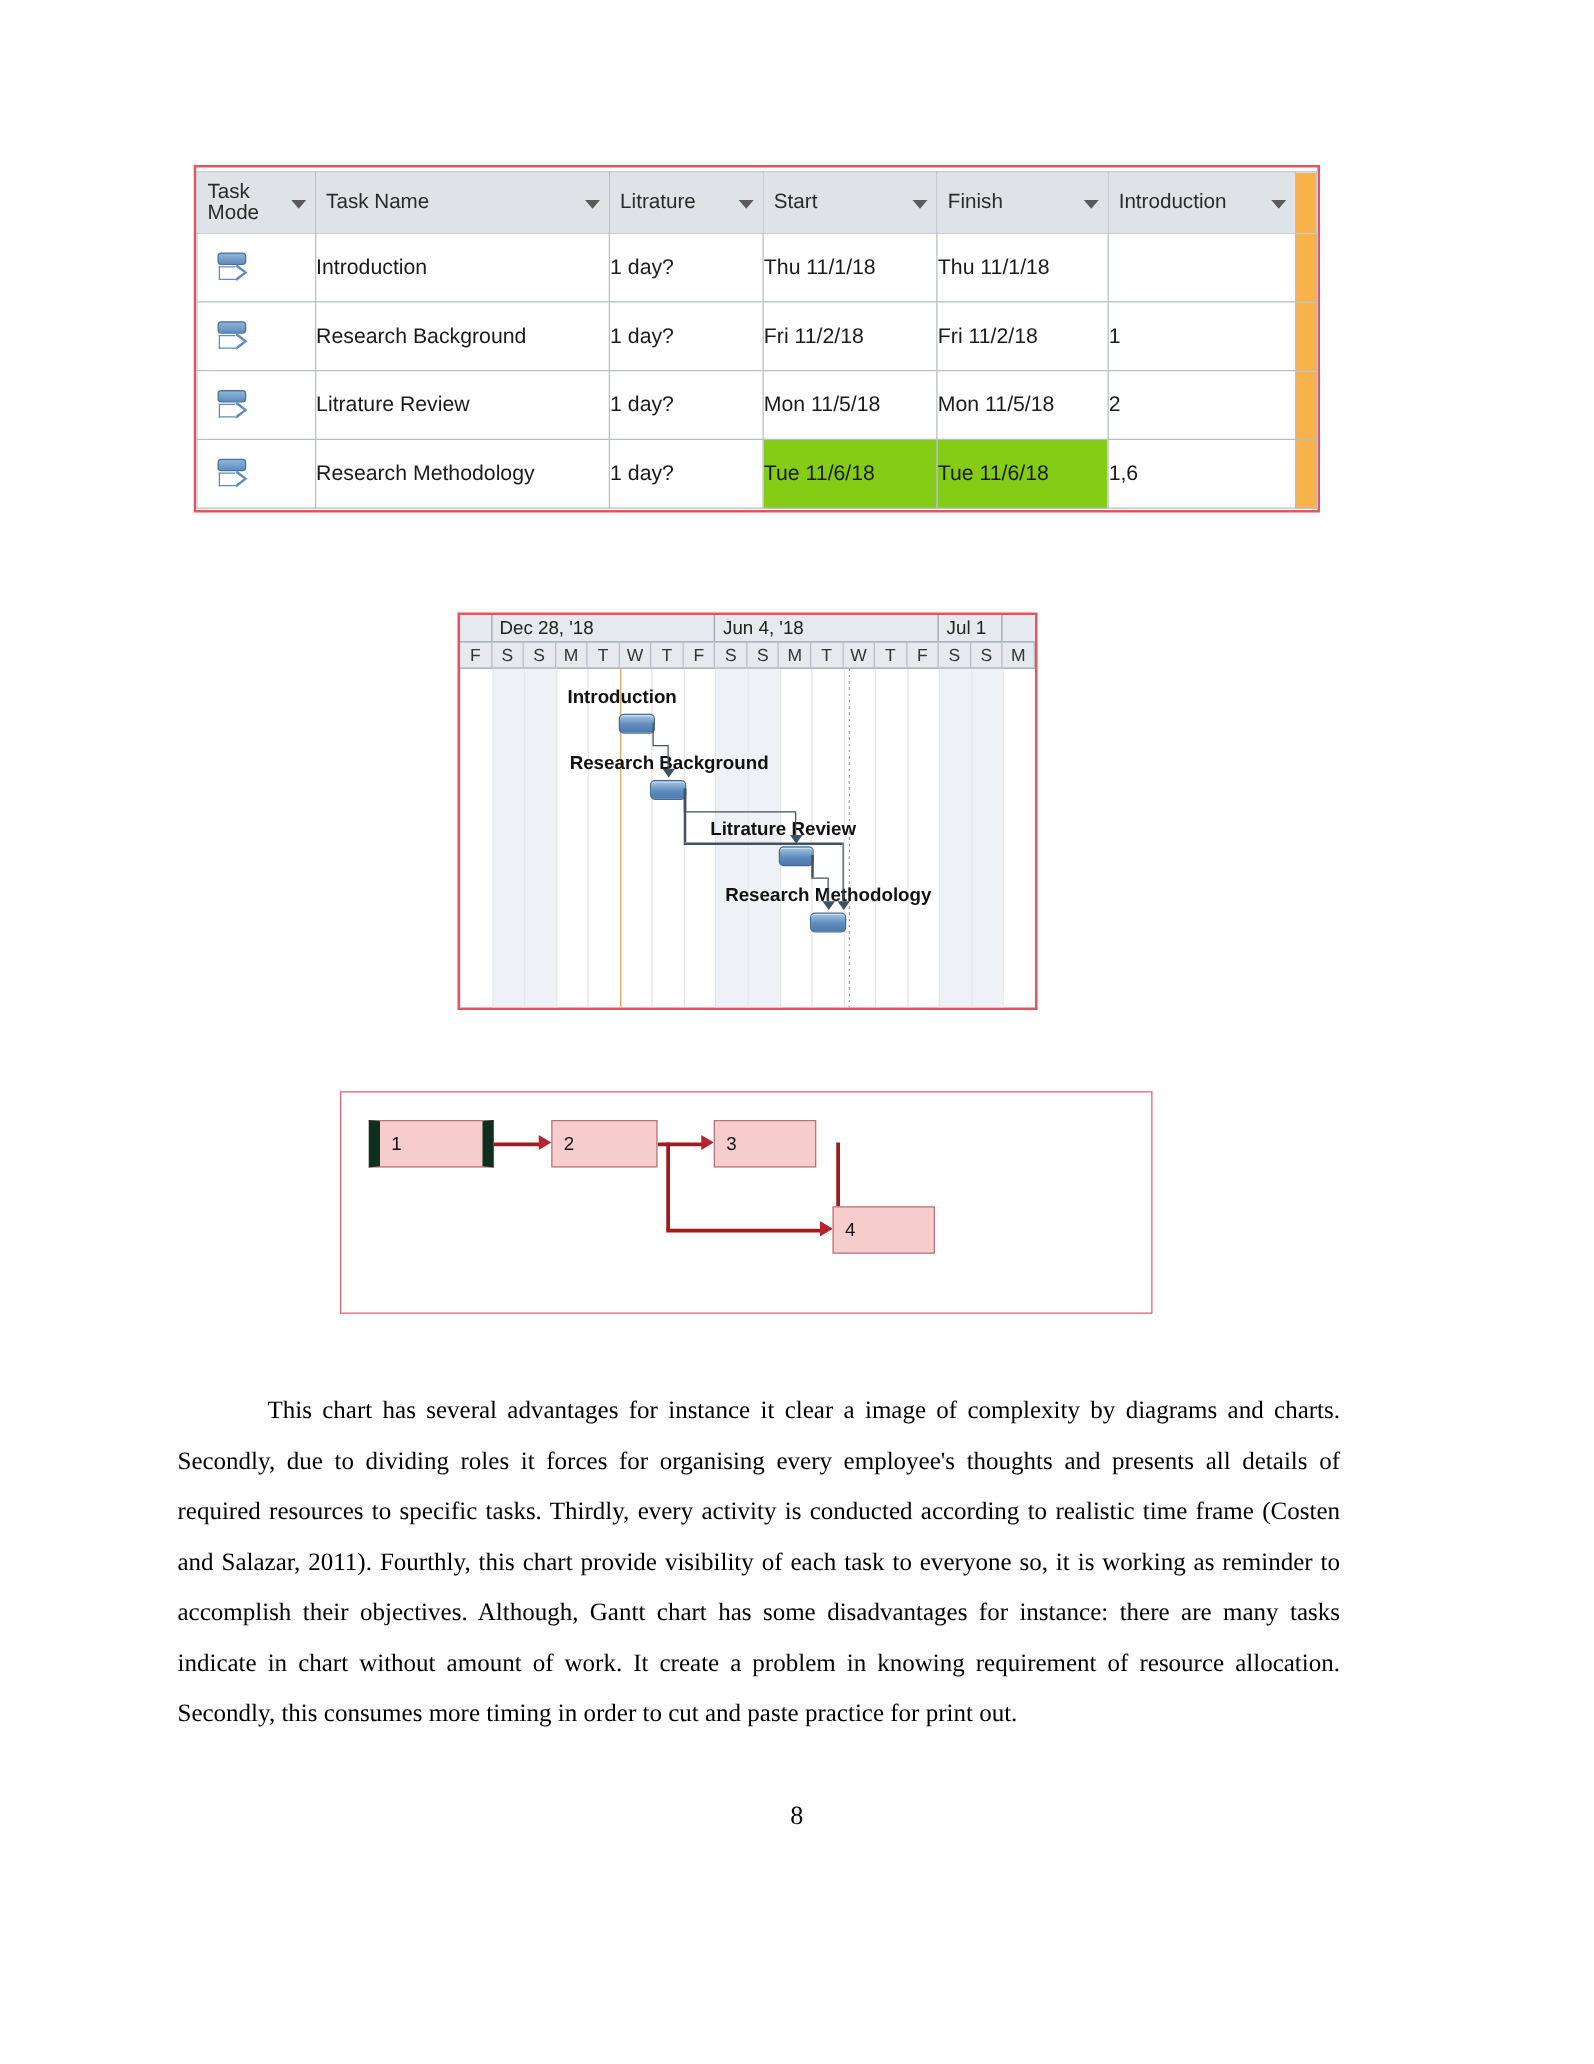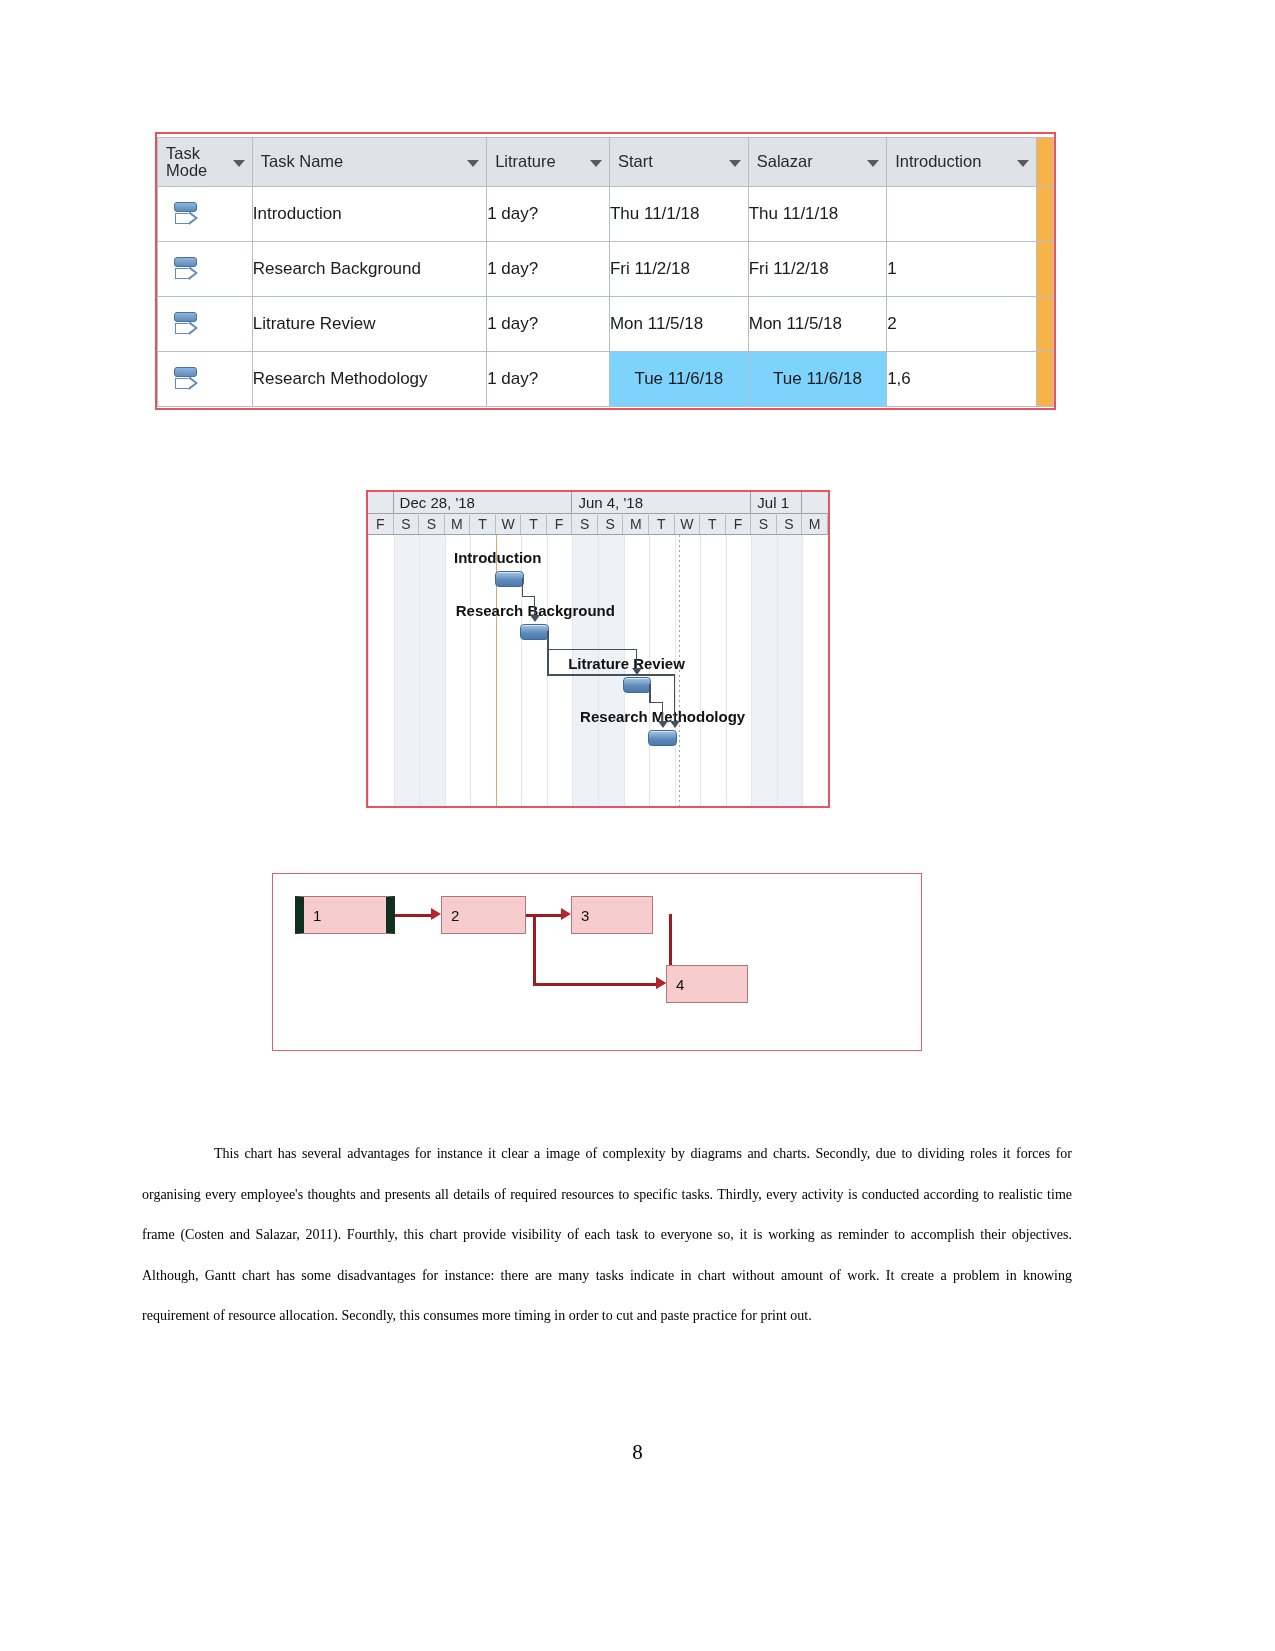--- a/index.html
+++ b/index.html
@@ -73,21 +73,21 @@
   .col-name   { width: 255px; }
   .col-dur    { width: 120px; }
   .col-start  { width: 145px; }
   .col-finish { width: 140px; }
   .col-pred   { width: 147px; }
   .col-extra  { width: 10px; background:#f7b34a !important; border-left:1px solid #b6bec9;}
 
   .task-table tbody td { height: 54px; font-size: 17px; color: #1a1a1a; }
   .cell-pad { padding-left: 10px; }
   .cell-name { padding-left: 18px; }
-  .row-sel td.sel { background: #7dd3fc; text-align: center; }
+  .row-sel td.sel { background: #84cc16; }
 
   
   .mode-icon {
     position: relative;
     width: 26px; height: 28px;
     margin-left: 16px;
   }
   .mode-icon .bar {
     position: absolute;
     left: 0; top: 2px;
@@ -246,24 +246,24 @@
     width: 0; height: 0;
     border-top: 6px solid transparent;
     border-bottom: 6px solid transparent;
     border-left: 10px solid #b5252b;
   }
 
   
   .para {
     position: absolute;
     left: 142px;
-    top: 1120px;
+    top: 1088px;
     width: 930px;
     font-family: "Liberation Serif", serif;
-    font-size: 14px;
+    font-size: 20px;
     line-height: 40.5px;
     text-align: justify;
     text-indent: 72px;
     color: #000;
   }
   .page-num {
     position: absolute;
     left: 0;
     top: 1440px;
     width: 1275px;
@@ -300,21 +300,21 @@
           </div>
         </th>
         <th class="col-start">
           <div class="hdr-inner">
             <span class="hdr-label">Start</span>
             <span class="caret"></span>
           </div>
         </th>
         <th class="col-finish">
           <div class="hdr-inner">
-            <span class="hdr-label">Salazar</span>
+            <span class="hdr-label">Finish</span>
             <span class="caret"></span>
           </div>
         </th>
         <th class="col-pred">
           <div class="hdr-inner">
             <span class="hdr-label">Introduction</span>
             <span class="caret"></span>
           </div>
         </th>
         <th class="col-extra"></th>

